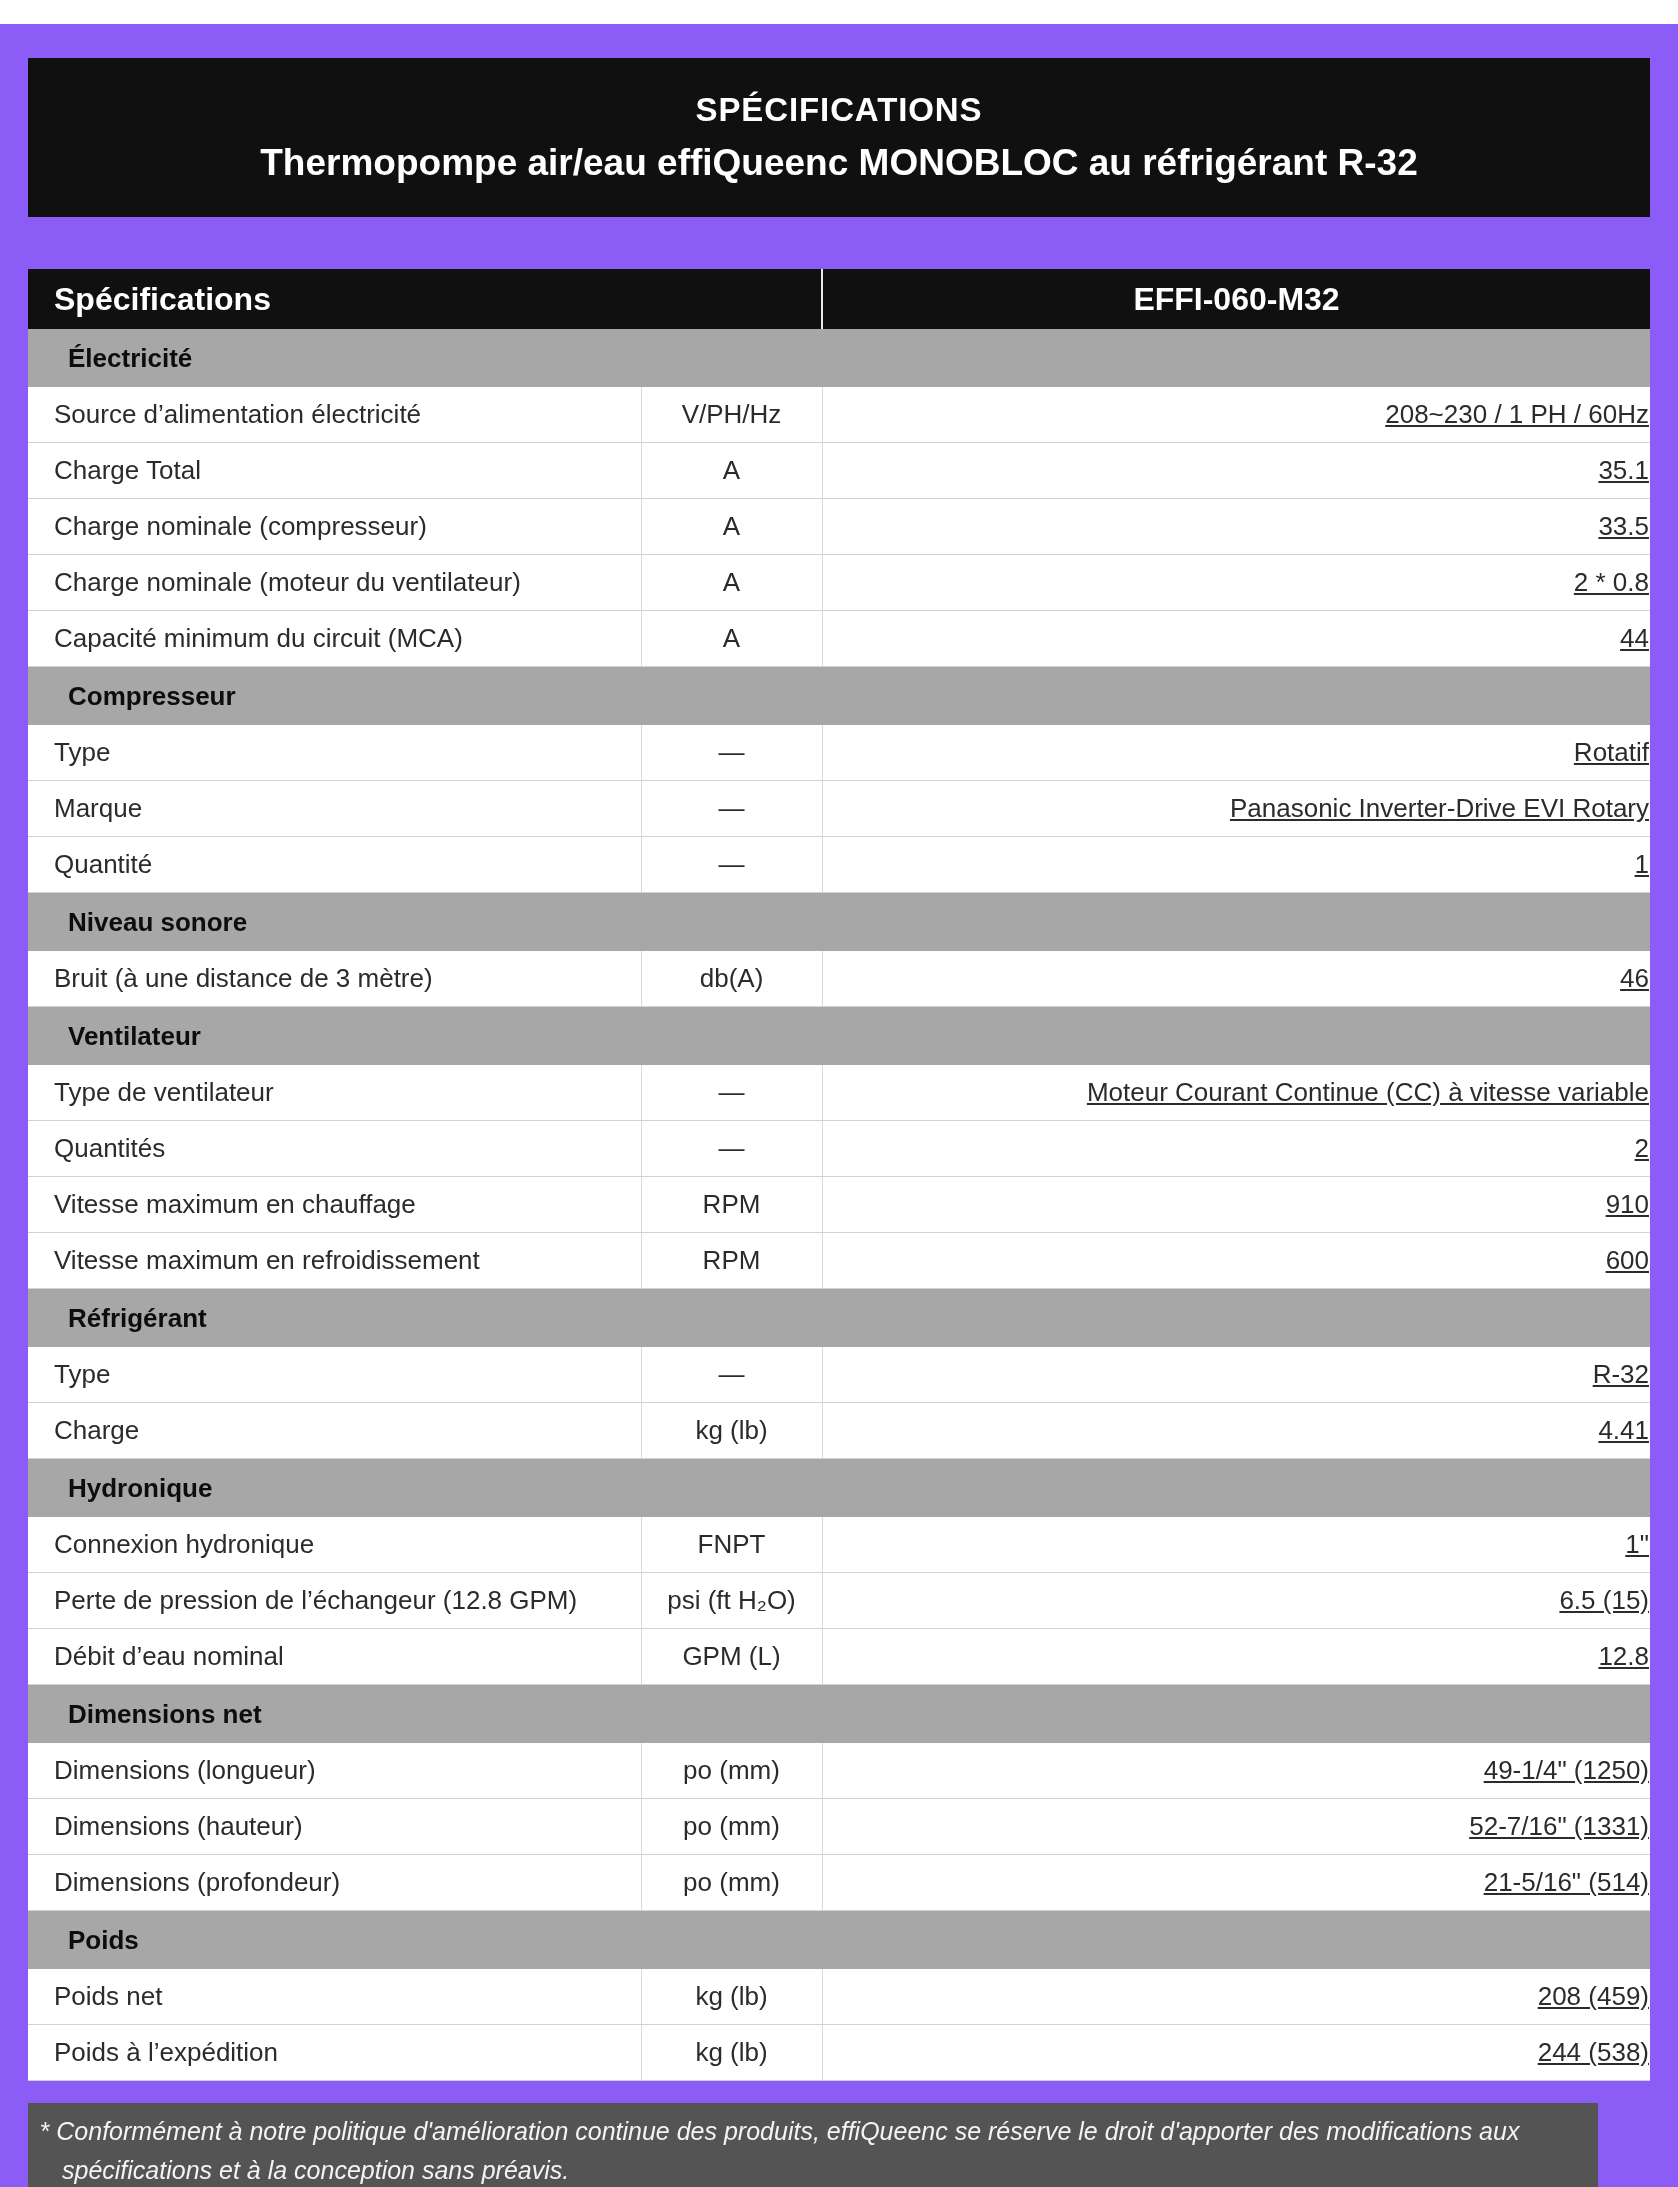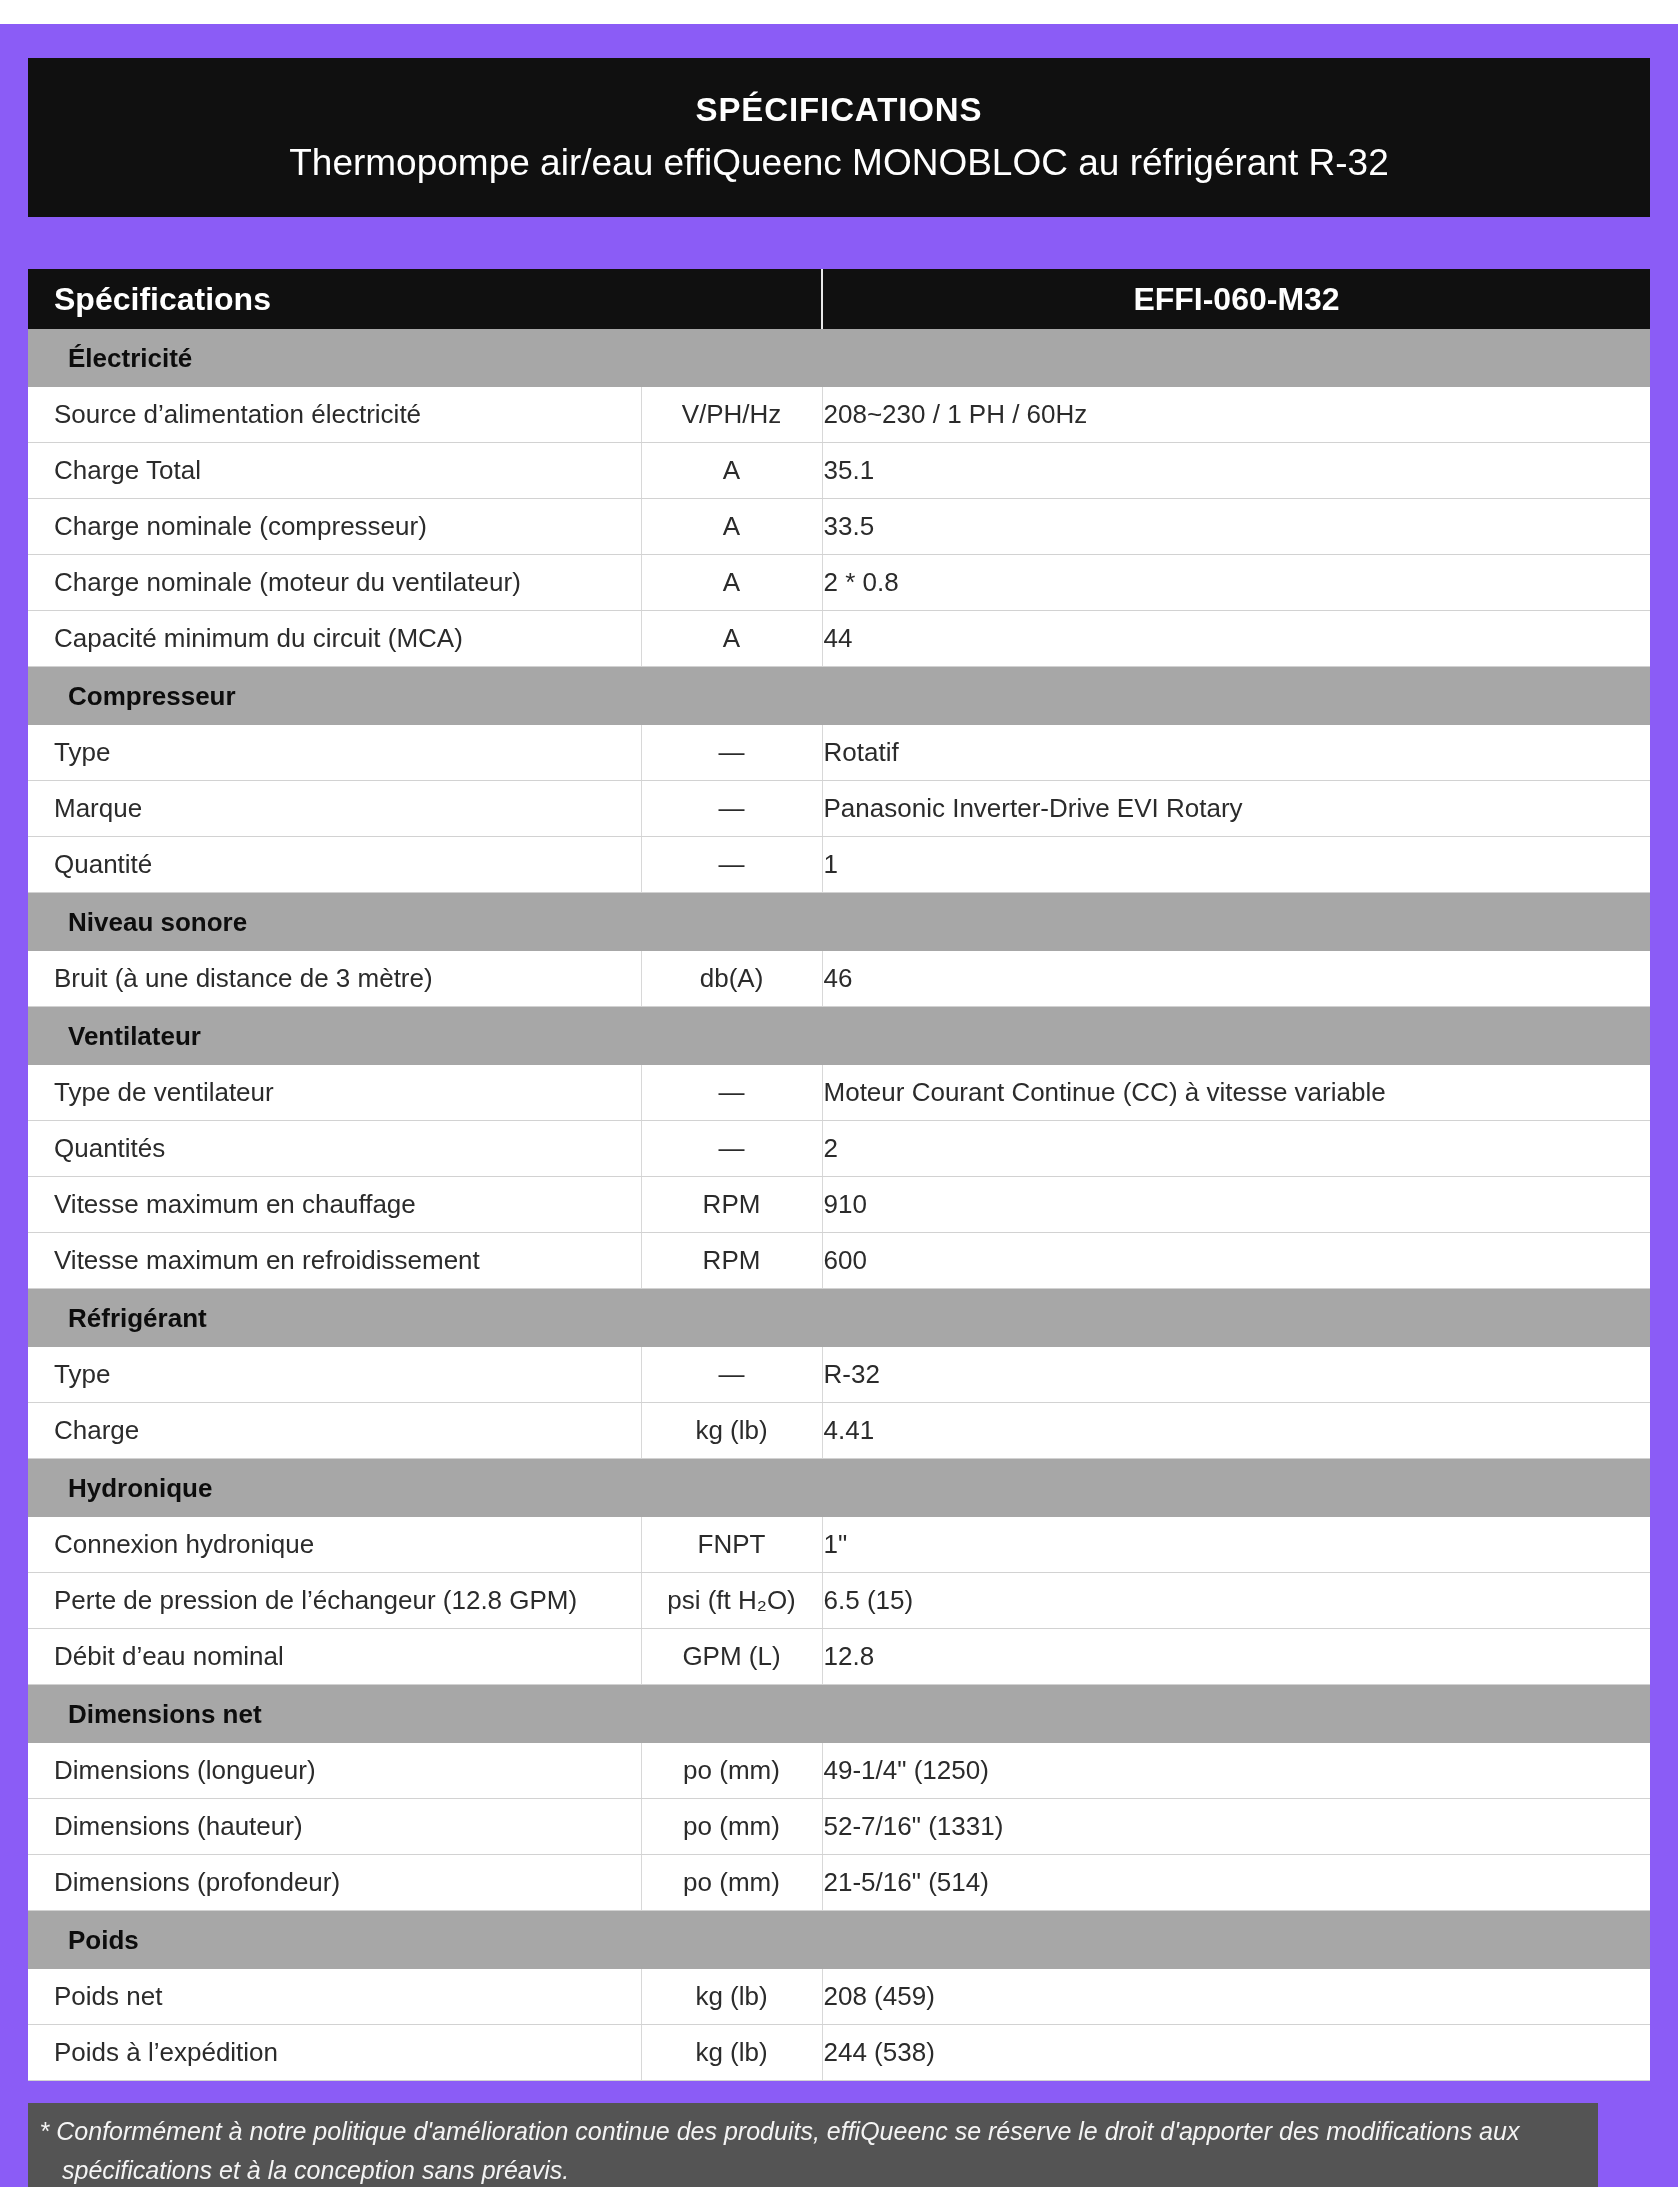--- a/index.html
+++ b/index.html
@@ -34,21 +34,21 @@
     gap: 13px;
     text-align: center;
   }
   .banner-title {
     font-size: 33px;
     font-weight: 700;
     letter-spacing: 0.9px;
   }
   .banner-subtitle {
     font-size: 37px;
-    font-weight: 400;
+    font-weight: 700;
   }
 
   
   table.spec-table {
     position: absolute;
     left: 28px;
     top: 245px;
     width: 1622px;
     border-collapse: collapse;
     table-layout: fixed;
@@ -93,21 +93,21 @@
   }
   tr.data-row td.cell-label {
     text-align: left;
     padding-left: 26px;
   }
   tr.data-row td.cell-unit {
     text-align: center;
     border-left: 1.9px solid #d8d8d8;
     border-right: 1.9px solid #d8d8d8;
   }
-  tr.data-row td.cell-value { text-align: left; }
+  tr.data-row td.cell-value { text-align: right; text-decoration: underline; }
 
   
   .footnote {
     position: absolute;
     left: 28px;
     top: 2079px;
     width: 1570px;
     height: 96px;
     background: #545454;
     color: #f4f4f4;

